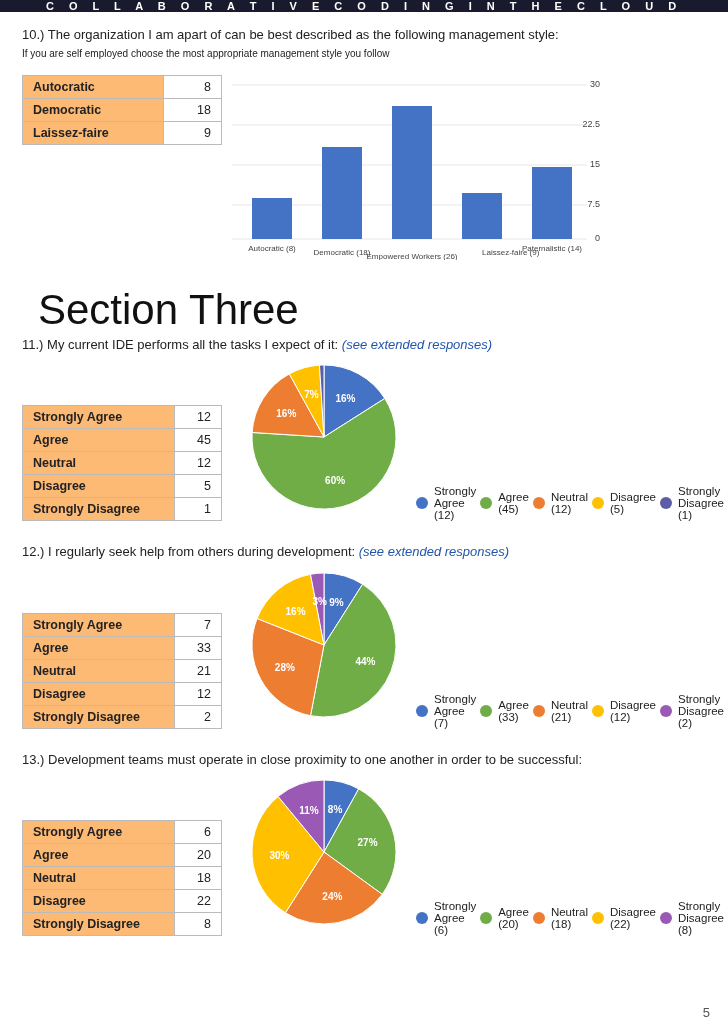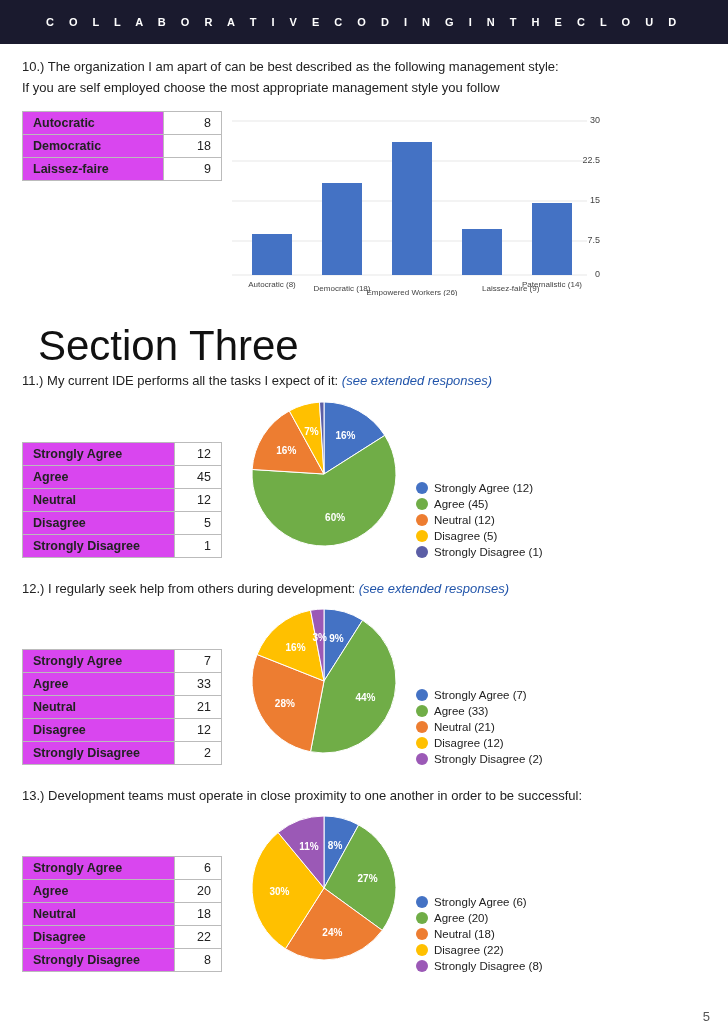--- a/index.html
+++ b/index.html
@@ -10,54 +10,54 @@
       width: 728px;
       min-height: 1030px;
       position: relative;
     }
     .header-bar {
       background: #1a1a2e;
       color: #fff;
       text-align: center;
       letter-spacing: 6px;
       font-size: 11px;
-      padding: 16px 0;
+      padding: 0 0;
       font-weight: bold;
     }
     .page-content {
       padding: 14px 22px 40px 22px;
     }
     .question-text {
       font-size: 13px;
       margin-bottom: 3px;
       line-height: 1.4;
     }
     .question-sub {
-      font-size: 13px;
+      font-size: 10px;
       margin-bottom: 14px;
       line-height: 1.4;
     }
     .data-section {
       display: flex;
       align-items: flex-start;
       margin-bottom: 10px;
     }
     .data-table {
       border-collapse: collapse;
       min-width: 200px;
       margin-right: 10px;
     }
     .data-table td {
       border: 1px solid #bbb;
       padding: 4px 10px;
       font-size: 12.5px;
     }
     .data-table td:first-child {
       font-weight: bold;
-      background: #d946ef;
+      background: #fdba74;
     }
     .data-table td:last-child {
       text-align: right;
       min-width: 40px;
     }
     
     .section-heading {
       font-size: 42px;
       font-weight: normal;
       margin: 18px 0 2px 16px;
@@ -71,21 +71,20 @@
     }
     
     .pie-section {
       display: flex;
       align-items: flex-end;
       margin-bottom: 10px;
       gap: 12px;
     }
     .pie-legend {
       display: flex;
-      flex-direction: column;
       gap: 4px;
       font-size: 11.5px;
     }
     .legend-item {
       display: flex;
       align-items: center;
       gap: 6px;
     }
     .legend-dot {
       width: 12px;

